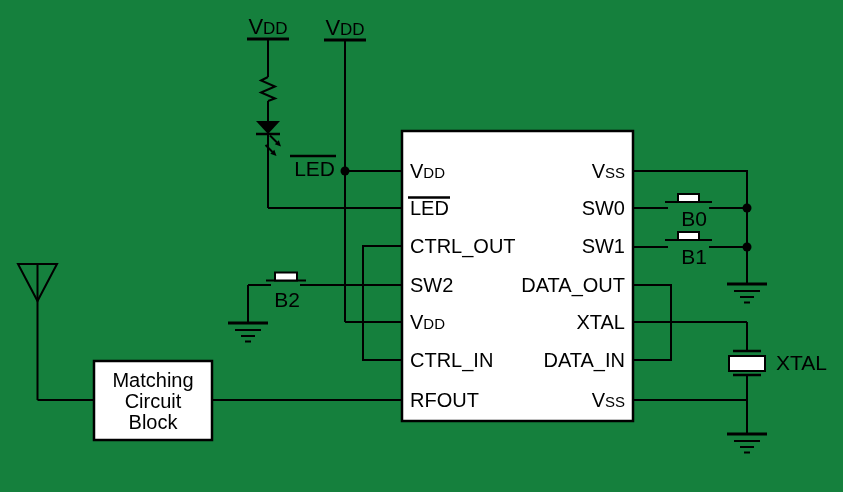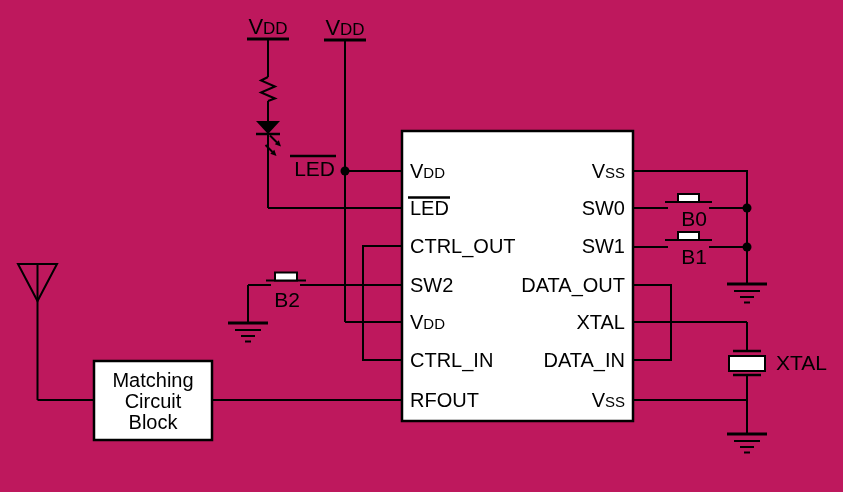--- a/index.html
+++ b/index.html
@@ -1,16 +1,16 @@
 <!DOCTYPE html>
 <html><head>
 <meta charset="utf-8">
 <style>
   html,body { margin:0; padding:0; background:#ffffff; }
-  .canvas { width:843px; height:492px; background:#be185d; position:relative; overflow:hidden; }
+  .canvas { width:843px; height:492px; background:#15803d; position:relative; overflow:hidden; }
   svg { display:block; }
   text { font-family:"Liberation Sans","DejaVu Sans",sans-serif; fill:#000000; }
   .wire { stroke:#000000; stroke-width:2; fill:none; }
   .wire25 { stroke:#000000; stroke-width:2.5; fill:none; }
   .thick { stroke:#000000; stroke-width:3.2; fill:none; }
   .box { fill:#ffffff; stroke:#000000; stroke-width:2.5; }
   .cap { fill:#ffffff; stroke:#000000; stroke-width:2; }
   .solid { fill:#000000; stroke:none; }
   .pin { font-size:20px; }
   .subscript { font-size:15px; }

